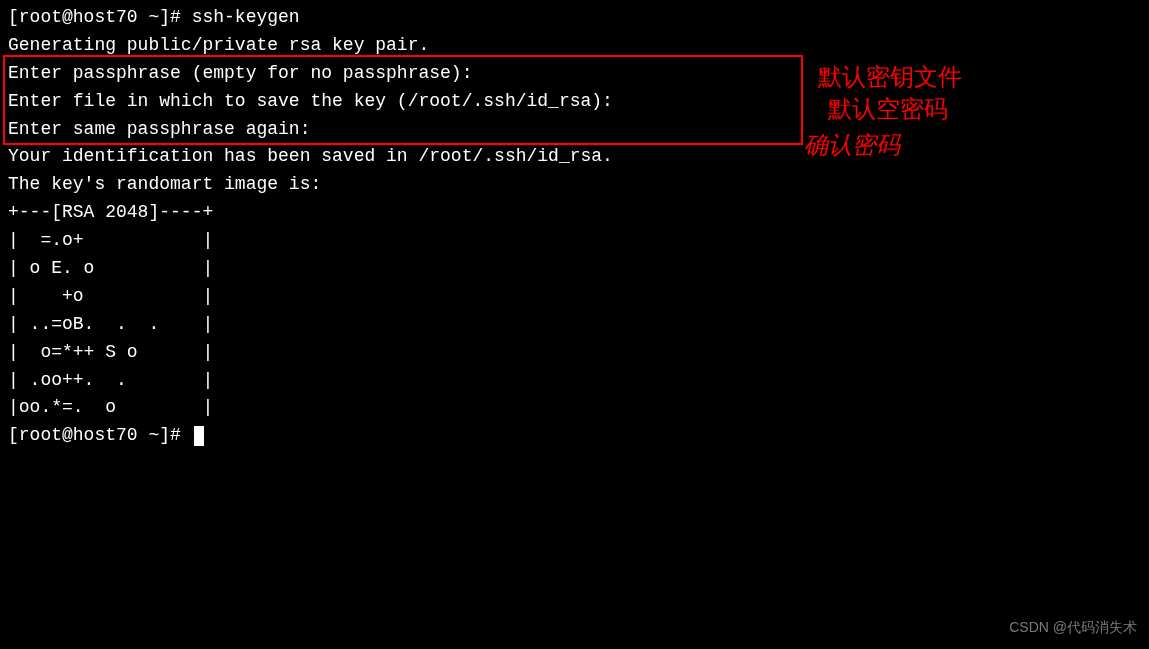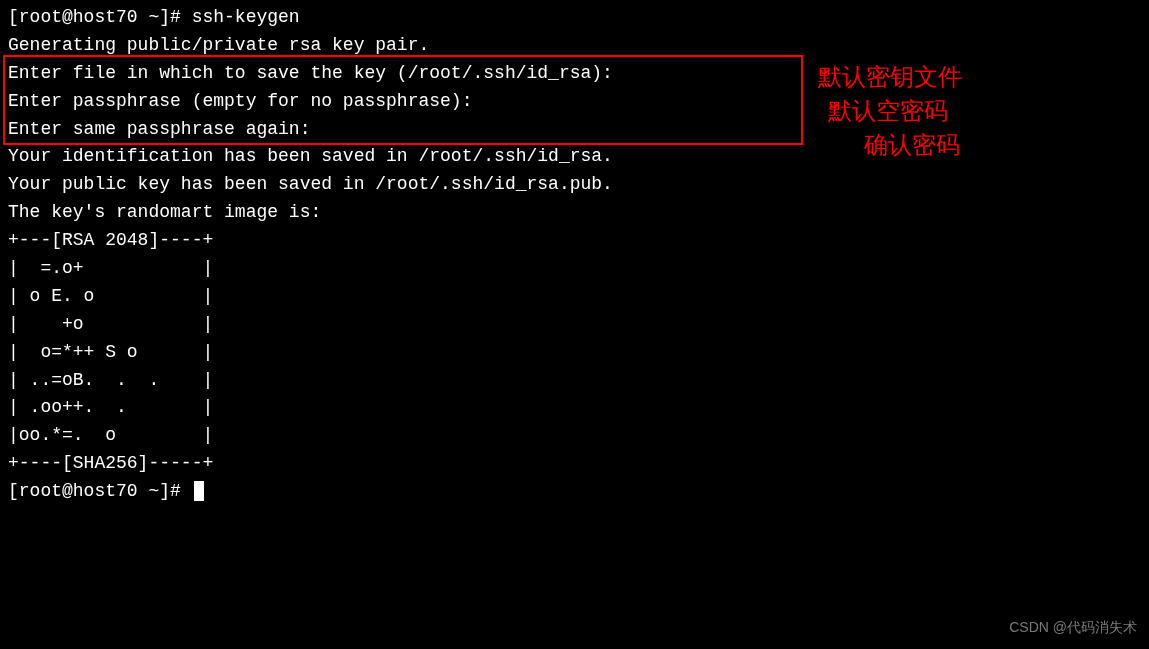--- a/index.html
+++ b/index.html
@@ -47,37 +47,35 @@
       font-family: 'Microsoft YaHei', SimSun, sans-serif;
       font-size: 14px;
     }
   </style>
 </head>
 <body>
 
 <div>
   <div class="term-line">[root@host70 ~]# ssh-keygen</div>
   <div class="term-line">Generating public/private rsa key pair.</div>
+  <div class="term-line">Enter passphrase (empty for no passphrase):</div>
   <div class="term-line">Enter file in which to save the key (/root/.ssh/id_rsa):</div>
-  <div class="term-line">Enter passphrase (empty for no passphrase):</div>
   <div class="term-line">Enter same passphrase again:</div>
   <div class="term-line">Your identification has been saved in /root/.ssh/id_rsa.</div>
-  <div class="term-line">Your public key has been saved in /root/.ssh/id_rsa.pub.</div>
   <div class="term-line">The key's randomart image is:</div>
   <div class="term-line">+---[RSA 2048]----+</div>
   <div class="term-line">|  =.o+           |</div>
   <div class="term-line">| o E. o          |</div>
   <div class="term-line">|    +o           |</div>
+  <div class="term-line">| ..=oB.  .  .    |</div>
   <div class="term-line">|  o=*++ S o      |</div>
-  <div class="term-line">| ..=oB.  .  .    |</div>
   <div class="term-line">| .oo++.  .       |</div>
   <div class="term-line">|oo.*=.  o        |</div>
-  <div class="term-line">+----[SHA256]-----+</div>
   <div class="term-line"><span>[root@host70 ~]# </span><span class="cursor"></span></div>
 </div>
 
 <div class="highlight-box" style="left:3px; top:55px; width:800px; height:90px;"></div>
 
 <div class="annotation" style="left:818px; top:58px;">默认密钥文件</div>
-<div class="annotation" style="left:828px; top:92px;">默认空密码</div>
-<div class="annotation" style="left:864px; top:126px;">确认密码</div>
+<div class="annotation" style="left:828px; top:92px;font-family:Liberation Mono, monospace;">默认空密码</div>
+<div class="annotation" style="left:804px; top:126px;font-style:italic;">确认密码</div>
 
 <div class="watermark">CSDN @代码消失术</div>
 
 </body></html>

